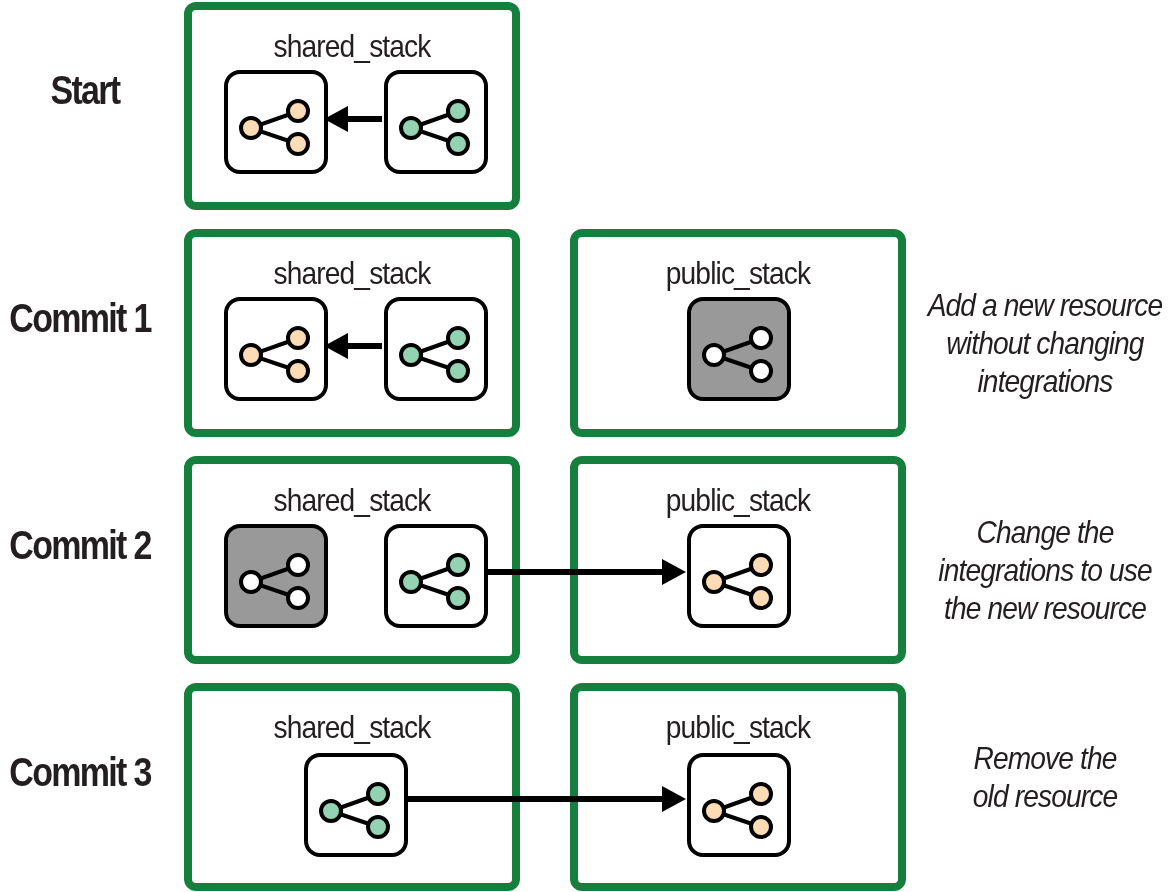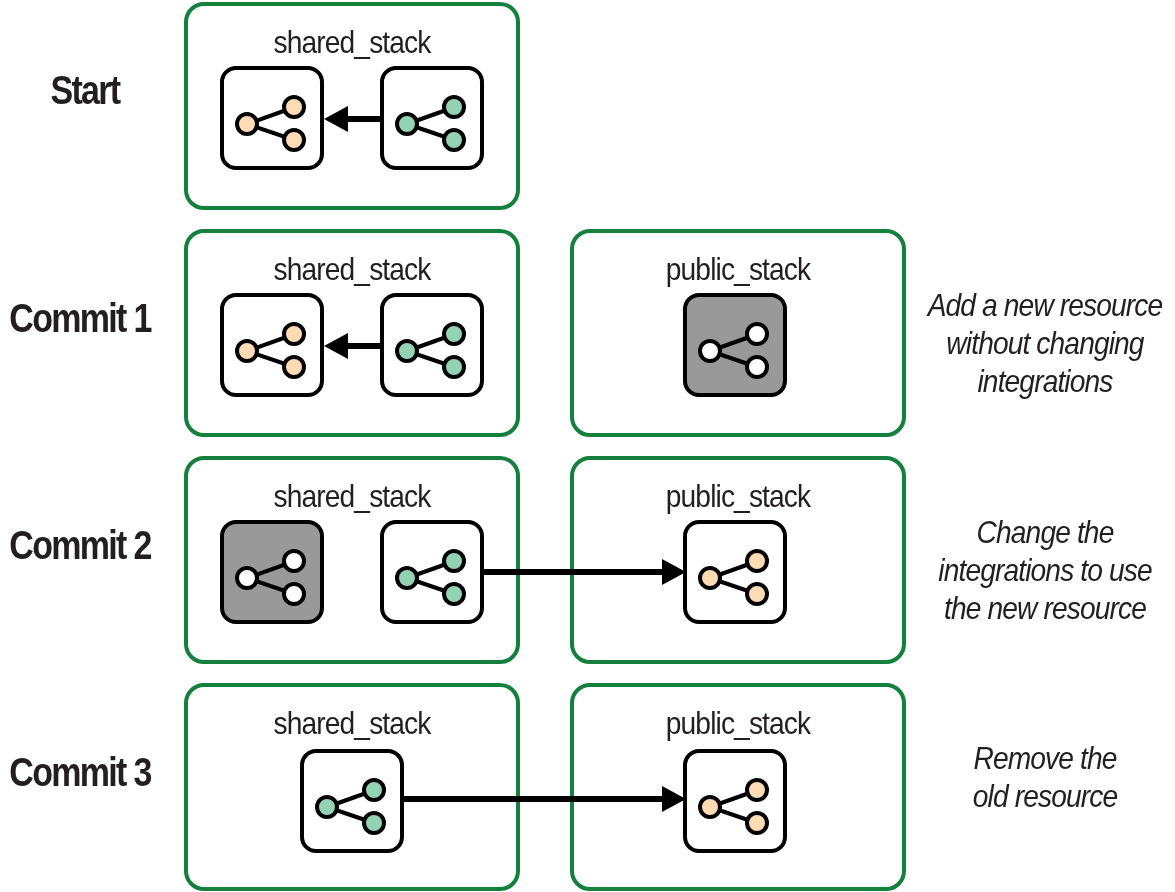--- a/index.html
+++ b/index.html
@@ -1,18 +1,18 @@
 <!DOCTYPE html>
 <html><head>
 <meta charset="utf-8">
 <style>
   html, body { margin: 0; padding: 0; background: #ffffff; }
   body { width: 1175px; height: 892px; position: relative; overflow: hidden; font-family: "Liberation Sans", sans-serif; color: #231f20; }
   .row-label { position: absolute; font-family: "Liberation Sans", sans-serif; font-weight: bold; font-size: 40px; letter-spacing: -2px; text-align: center; width: 170px; transform: scaleX(0.85); transform-origin: center; }
-  .stack { position: absolute; border: 4px solid #15803d; border-radius: 20px; background: #fff; box-sizing: border-box; }
+  .stack { position: absolute; border: 8px solid #15803d; border-radius: 12px; background: #fff; box-sizing: border-box; }
   .stack-title { position: absolute; left: 0; right: 0; top: 18px; text-align: center; font-size: 32px; letter-spacing: -1px; transform: scaleX(0.88); }
   .res { position: absolute; width: 104px; height: 104px; box-sizing: border-box; border: 4px solid #000; border-radius: 16px; background: #fff; }
   .res.grey { background: #999999; }
   .res svg { position: absolute; left: 0; top: 0; }
   .note { position: absolute; width: 270px; text-align: center; font-style: italic; font-size: 32px; line-height: 38px; letter-spacing: -1px; transform: scaleX(0.88); }
   svg.arrows { position: absolute; left: 0; top: 0; pointer-events: none; }
 </style>
 </head>
 <body>
 

